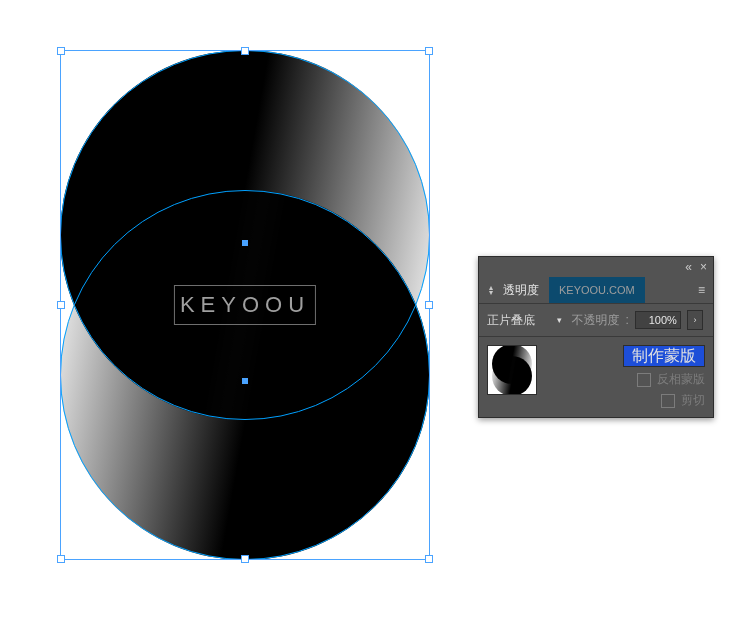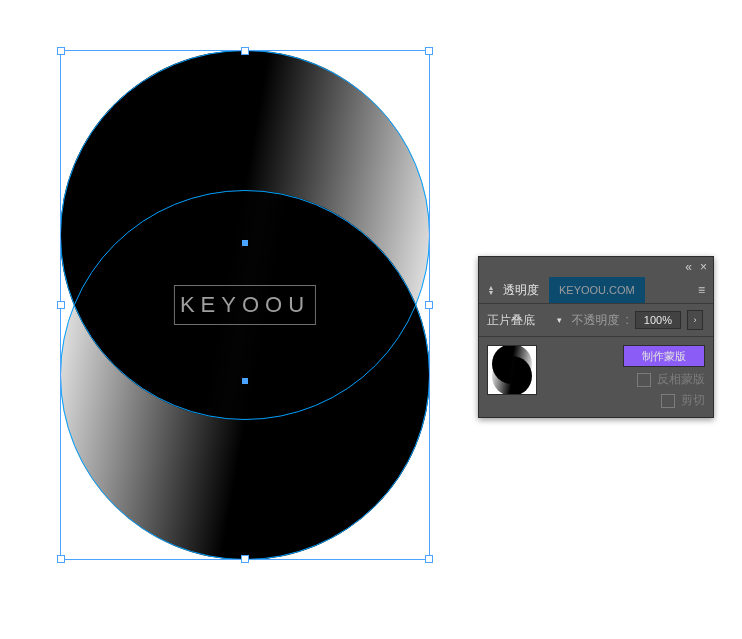--- a/index.html
+++ b/index.html
@@ -29,28 +29,28 @@
   .tabs{display:flex;align-items:center;height:26px;background:#535353;border-bottom:1px solid #3a3a3a}
   .tab{padding:0 10px;height:26px;display:flex;align-items:center;gap:4px;background:#0c4a6e;color:#e6e6e6;cursor:pointer}
   .tab.active{background:#535353}
   .tabs .tab2{color:#9d9d9d;font-size:11px}
   .menu-icon{margin-left:auto;padding:0 8px;cursor:pointer;color:#c9c9c9}
   .row1{display:flex;align-items:center;padding:6px 8px;gap:6px;border-bottom:1px solid #3a3a3a}
   .dd{display:flex;align-items:center;gap:22px;background:#535353;height:20px;cursor:pointer}
   .dd .dd-lbl{min-width:48px}
   .chev{font-size:9px;color:#ddd}
   .op-lbl{color:#9f9f9f;margin-left:4px}
-  .op-val{background:#424242;border:1px solid #2d2d2d;color:#e6e6e6;width:38px;height:16px;font-size:11px;text-align:center;padding:0 3px}
+  .op-val{background:#424242;border:1px solid #2d2d2d;color:#e6e6e6;width:38px;height:16px;font-size:11px;text-align:right;padding:0 3px}
   .stepper{width:14px;height:18px;border:1px solid #2d2d2d;background:#4a4a4a;display:flex;align-items:center;justify-content:center;font-size:9px;color:#ddd;cursor:pointer}
   .row2{display:flex;padding:8px;gap:10px}
   .thumb{width:48px;height:48px;border:1px solid #2d2d2d;background:#fff;position:relative;overflow:hidden}
   .thumb .tc1{position:absolute;width:40px;height:40px;border-radius:50%;background:linear-gradient(100deg,#000 0%,#000 48%,#fff 100%);left:4px;top:-2px;mix-blend-mode:multiply}
   .thumb .tc2{position:absolute;width:40px;height:40px;border-radius:50%;background:linear-gradient(280deg,#000 0%,#000 48%,#fff 100%);left:4px;top:10px;mix-blend-mode:multiply}
   .mask-col{flex:1;display:flex;flex-direction:column;gap:4px}
-  .mk-btn{background:#8b5cf6;border:1px solid #2d2d2d;color:#e0e0e0;height:20px;width:80px;font-size:11px;cursor:pointer;align-self:flex-end;display:flex;align-items:center;justify-content:center}
+  .mk-btn{background:#1d4ed8;border:1px solid #2d2d2d;color:#e0e0e0;height:20px;width:80px;font-size:16px;cursor:pointer;align-self:flex-end;display:flex;align-items:center;justify-content:center}
   .chk-row{display:flex;align-items:center;gap:6px;justify-content:flex-end;color:#7c7c7c;font-size:12px}
   .chk{width:12px;height:12px;border:1px solid #7c7c7c;background:#535353;display:inline-block}
   .double-arrow{width:10px;display:inline-flex;flex-direction:column;line-height:5px;font-size:8px;color:#c9c9c9}
   .colon{color:#9f9f9f}
 </style>
 </head>
 <body>
 
 <div class="stage">
 

